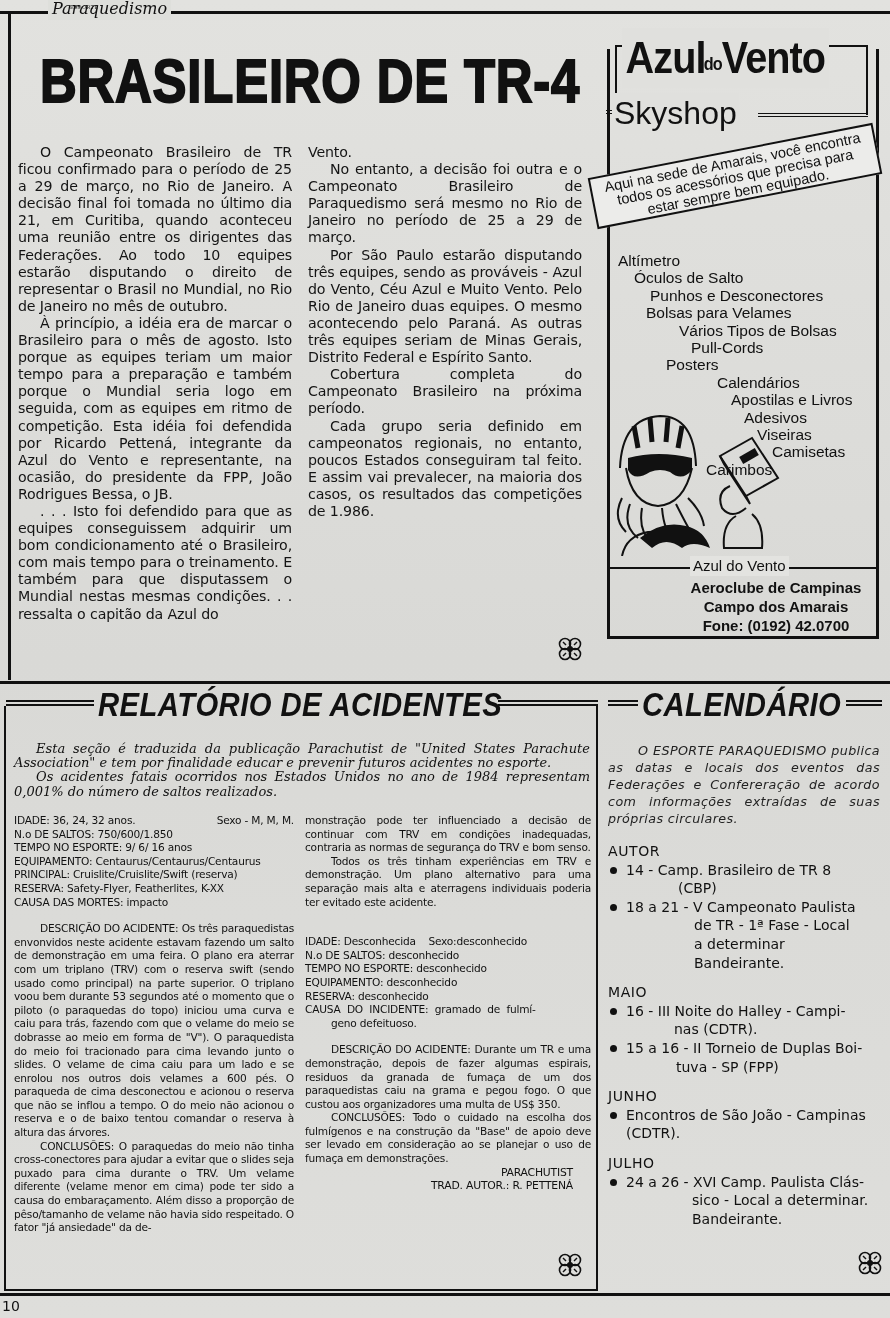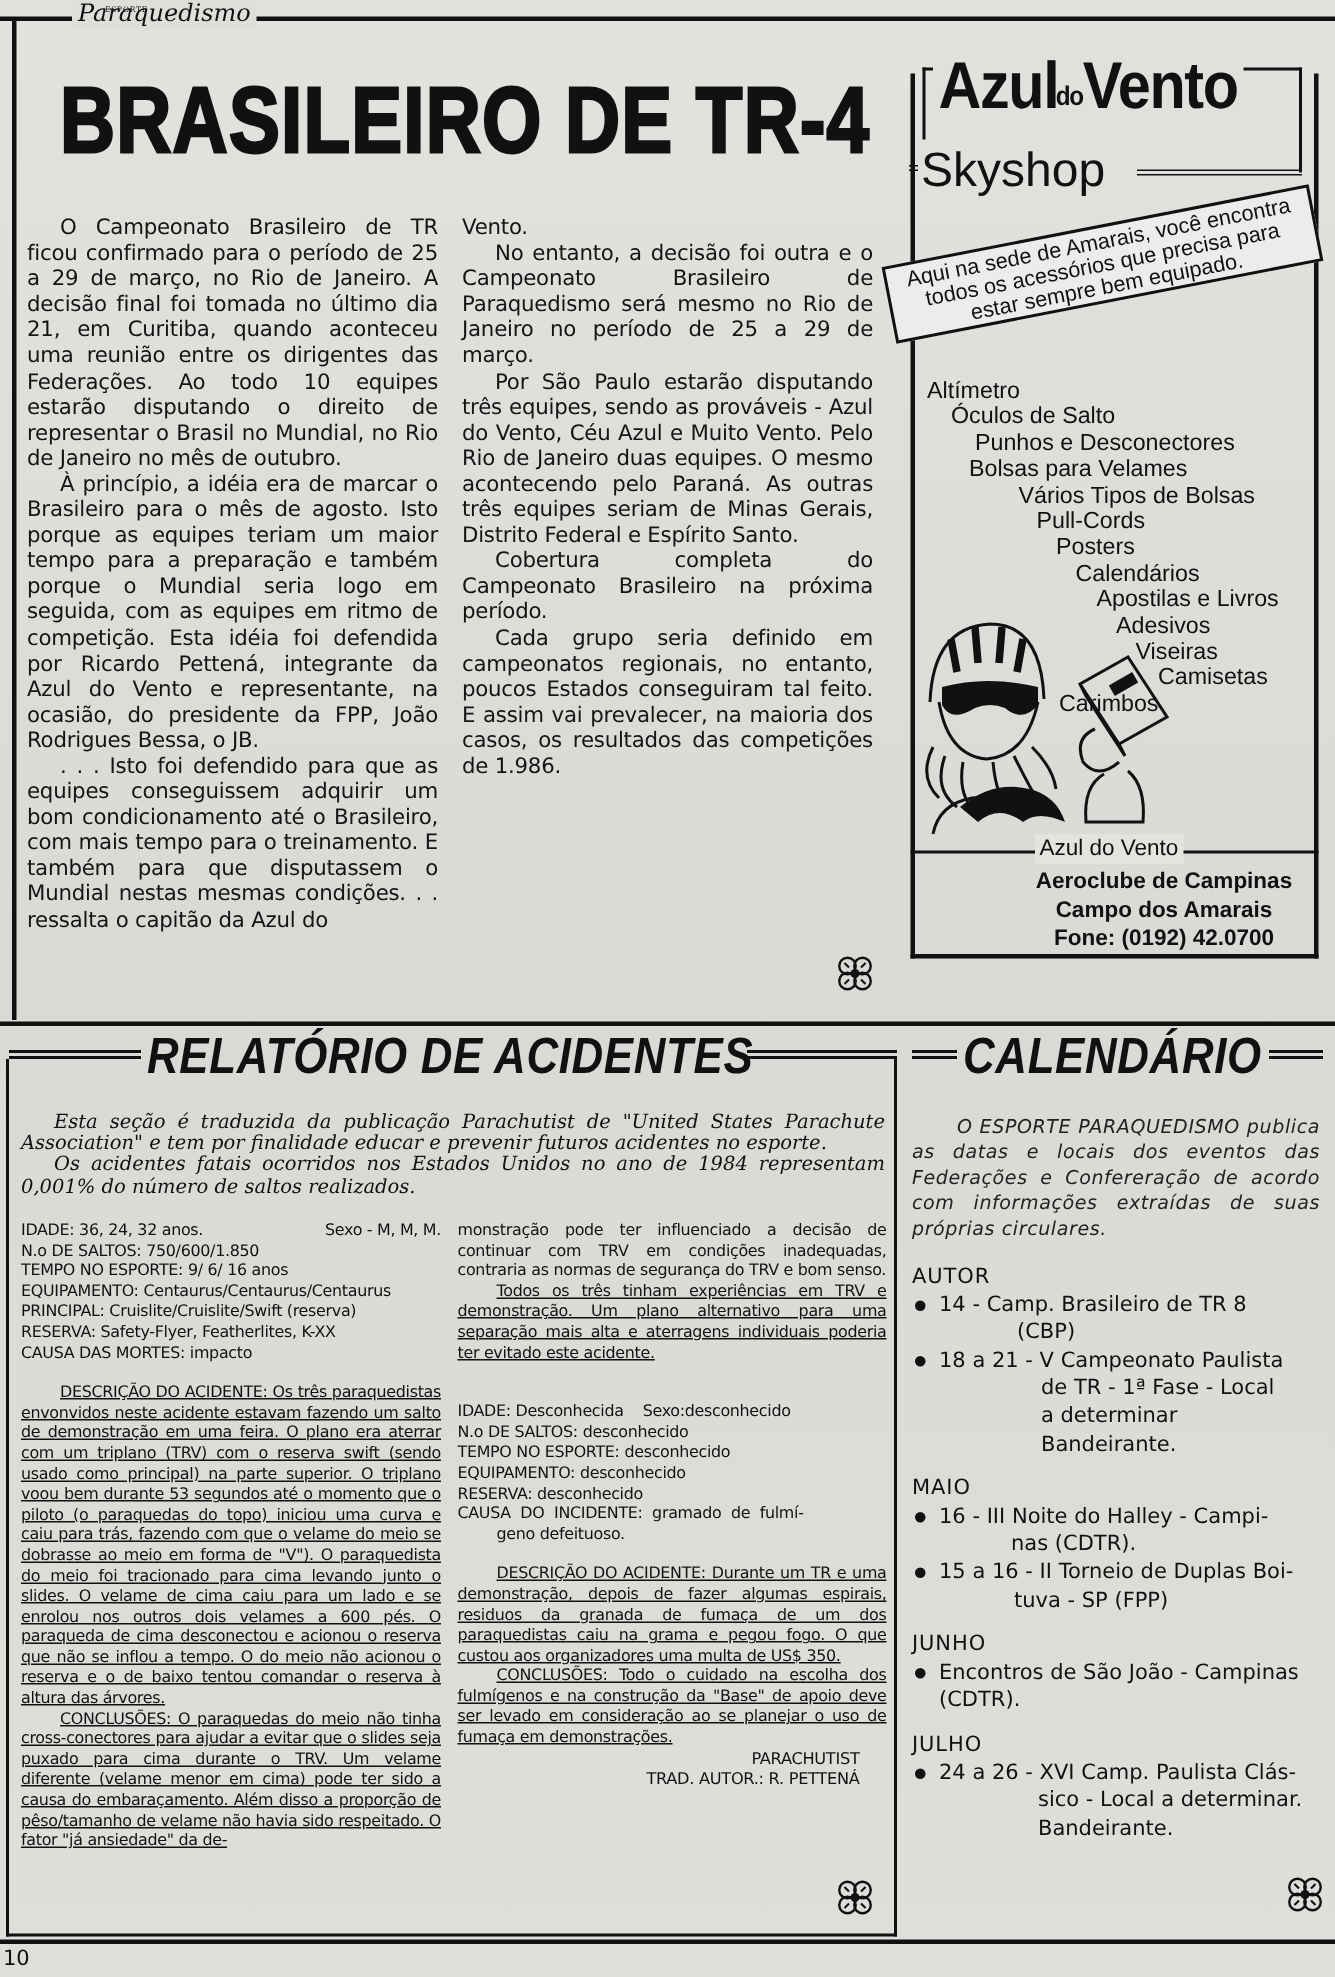--- a/index.html
+++ b/index.html
@@ -91,21 +91,21 @@
   .acc-intro {
     position: absolute; left: 14px; top: 742px; width: 576px;
     font-family: "DejaVu Serif", serif; font-style: italic; font-size: 13px; line-height: 14.2px; text-align: justify;
   }
   .acc-intro p { text-indent: 22px; }
 
   .acc-col { position: absolute; font-family: "DejaVu Sans", sans-serif; font-size: 10.6px; line-height: 13.6px; text-align: justify; letter-spacing: -0.2px; }
   .acc-col1 { left: 14px; top: 814px; width: 280px; }
   .acc-col2 { left: 305px; top: 814px; width: 286px; }
   .acc-col .fact { text-align: left; white-space: nowrap; }
-  .acc-col p.indent { text-indent: 26px; text-decoration: underline; }
+  .acc-col p.indent { text-indent: 26px; }
   .acc-col .spacer { height: 13px; }
   .acc-col .right { text-align: right; padding-right: 18px; font-size: 10.8px; }
   .hang { padding-left: 26px; }
 
   .cal-intro {
     position: absolute; left: 608px; top: 742px; width: 272px;
     font-family: "DejaVu Sans", sans-serif; font-style: italic; font-size: 12.7px; line-height: 17px; text-align: justify; color: #222;
     letter-spacing: 0.4px;
   }
   .cal-intro p { text-indent: 30px; }
@@ -179,21 +179,21 @@
     <div>estar sempre bem equipado.</div>
   </div>
 
   <div class="ad-items">
     <div style="margin-left:0px">Altímetro</div>
     <div style="margin-left:16px">Óculos de Salto</div>
     <div style="margin-left:32px">Punhos e Desconectores</div>
     <div style="margin-left:28px">Bolsas para Velames</div>
     <div style="margin-left:61px">Vários Tipos de Bolsas</div>
     <div style="margin-left:73px">Pull-Cords</div>
-    <div style="margin-left:86px">Posters</div>
+    <div style="margin-left:48px">Posters</div>
     <div style="margin-left:99px">Calendários</div>
     <div style="margin-left:113px">Apostilas e Livros</div>
     <div style="margin-left:126px">Adesivos</div>
     <div style="margin-left:139px">Viseiras</div>
     <div style="margin-left:154px">Camisetas</div>
     <div style="margin-left:88px">Carimbos</div>
   </div>
 
   <svg class="ad-illustration" viewBox="0 0 190 148">
     <g fill="none" stroke="#111" stroke-width="2">

